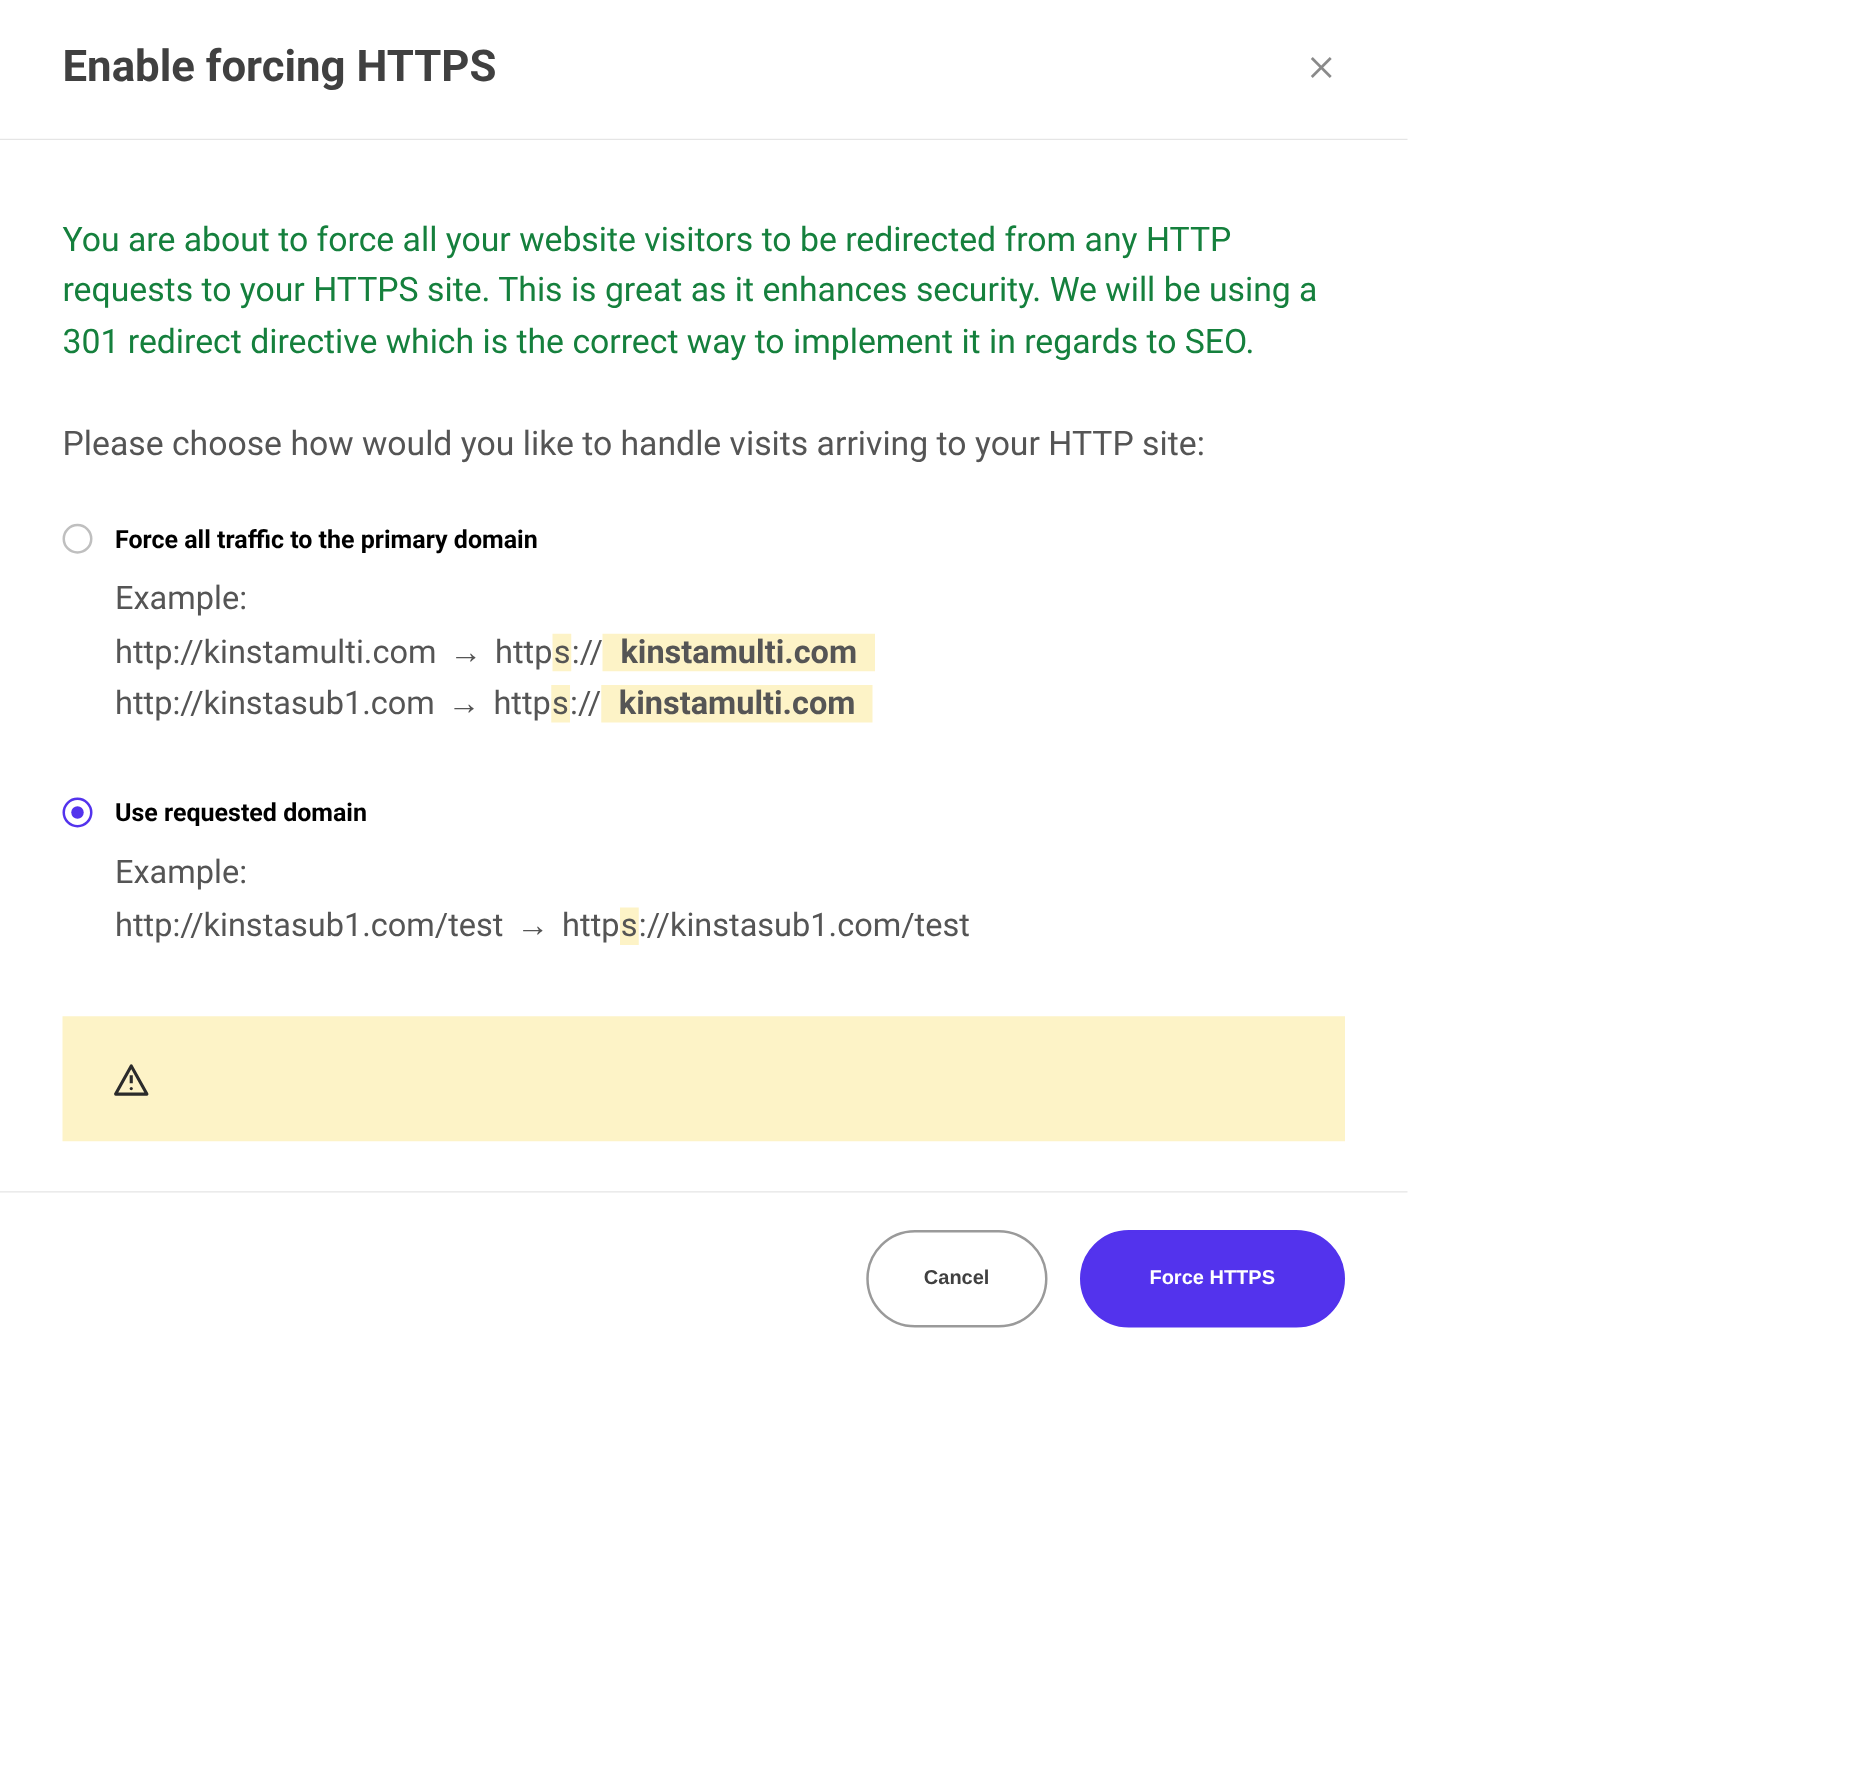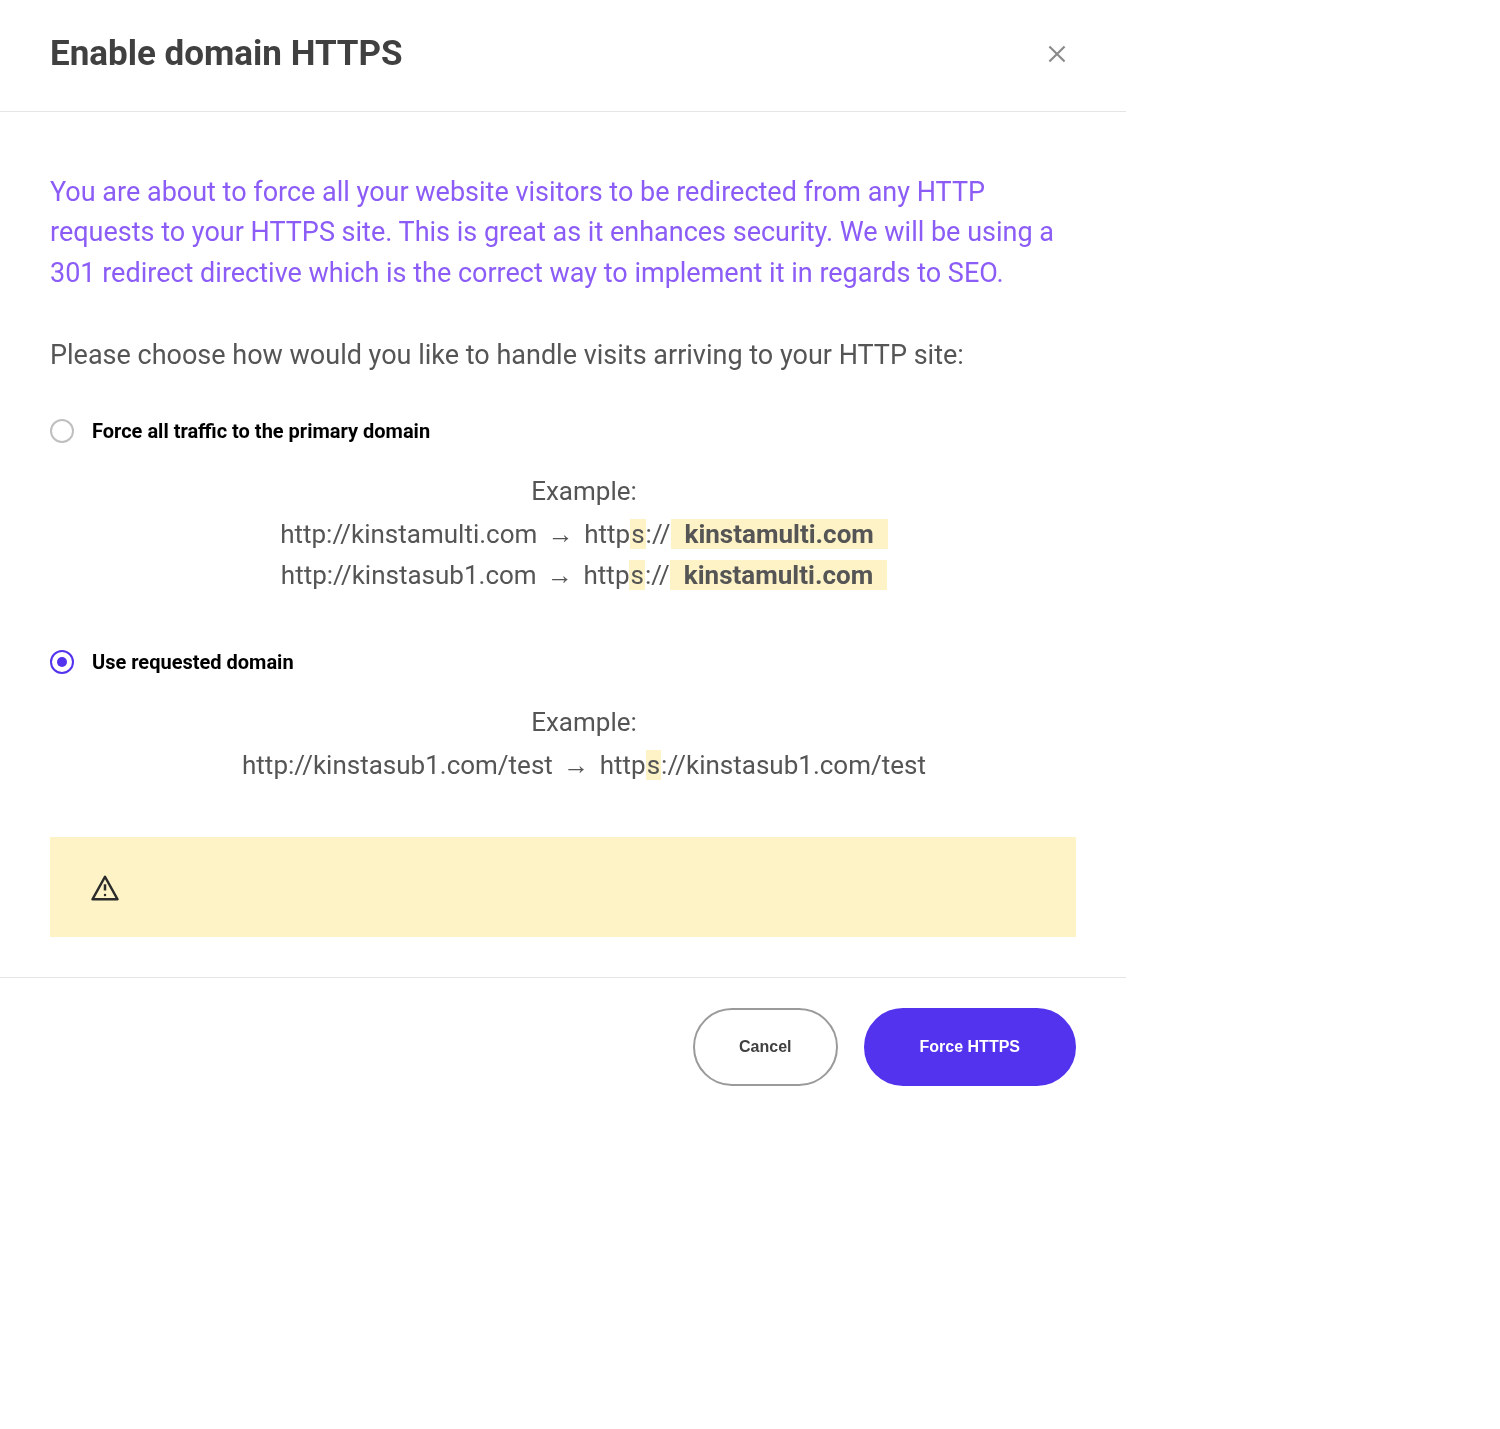--- a/index.html
+++ b/index.html
@@ -26,36 +26,36 @@
     border-bottom:1px solid var(--border);
   }
   .title{
     font-size:35px;font-weight:700;color:#404040;margin:0;
   }
   .close-btn{
     background:none;border:none;cursor:pointer;color:#8a8a8a;padding:6px;
   }
   .close-btn svg{width:26px;height:26px;display:block;}
   .body{padding:60px 50px 40px 50px;}
-  .intro{font-size:27px;color:#8b5cf6;margin:0 0 42px 0;}
+  .intro{font-size:27px;color:#15803d;margin:0 0 42px 0;}
   .prompt{font-size:27px;color:#555;margin:0 0 40px 0;}
   .option{margin-bottom:52px;}
   .option-row{display:flex;align-items:center;gap:18px;cursor:pointer;}
   .radio{
     width:24px;height:24px;border-radius:50%;
     border:2px solid #bfbfbf;background:#fff;position:relative;flex:0 0 auto;
   }
   .radio.selected{border-color:var(--accent);}
   .radio.selected::after{
     content:"";position:absolute;inset:5px;border-radius:50%;background:var(--accent);
   }
   .option-label{
     font-size:20px;font-weight:700;color:#000000;text-align:center;
   }
-  .example-block{padding-left:42px;margin-top:26px;font-size:26px;color:#555;text-align:center;}
+  .example-block{padding-left:42px;margin-top:14px;font-size:26px;color:#555;}
   .example-title{margin-bottom:4px;}
   .example-line{margin:2px 0;}
   .arrow{display:inline-block;margin:0 4px;}
   .hl{background:var(--highlight);font-weight:700;padding:0 14px;}
   .hl-s{background:var(--highlight);padding:0 1px;}
   .warning{
     display:flex;gap:28px;background:var(--warn-bg);
     padding:34px 44px 34px 40px;margin-top:20px;
   }
   .warning-icon{flex:0 0 auto;margin-top:2px;}
@@ -77,21 +77,21 @@
     background:var(--accent);color:#fff;border:2px solid var(--accent);
     padding:28px 54px;
   }
 </style>
 </head>
 <body>
 
 <div class="dialog">
 
   <div class="header">
-    <h1 class="title">Enable domain HTTPS</h1>
+    <h1 class="title">Enable forcing HTTPS</h1>
     <button class="close-btn">
       <span>
         <svg viewBox="0 0 24 24" fill="none" stroke="currentColor" stroke-width="2">
           <line x1="5" y1="5" x2="19" y2="19"></line>
           <line x1="19" y1="5" x2="5" y2="19"></line>
         </svg>
       </span>
     </button>
   </div>
 

